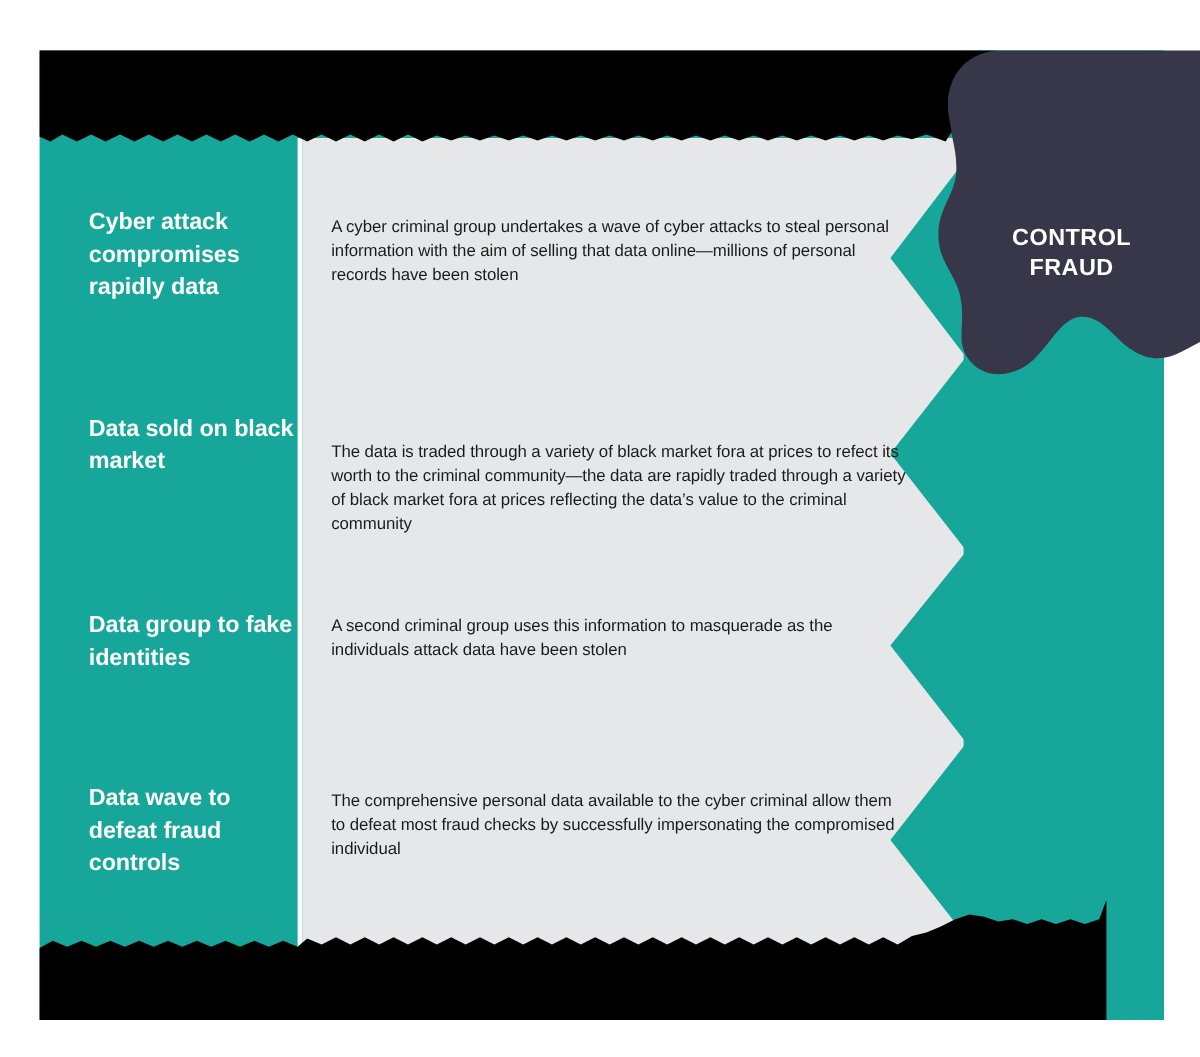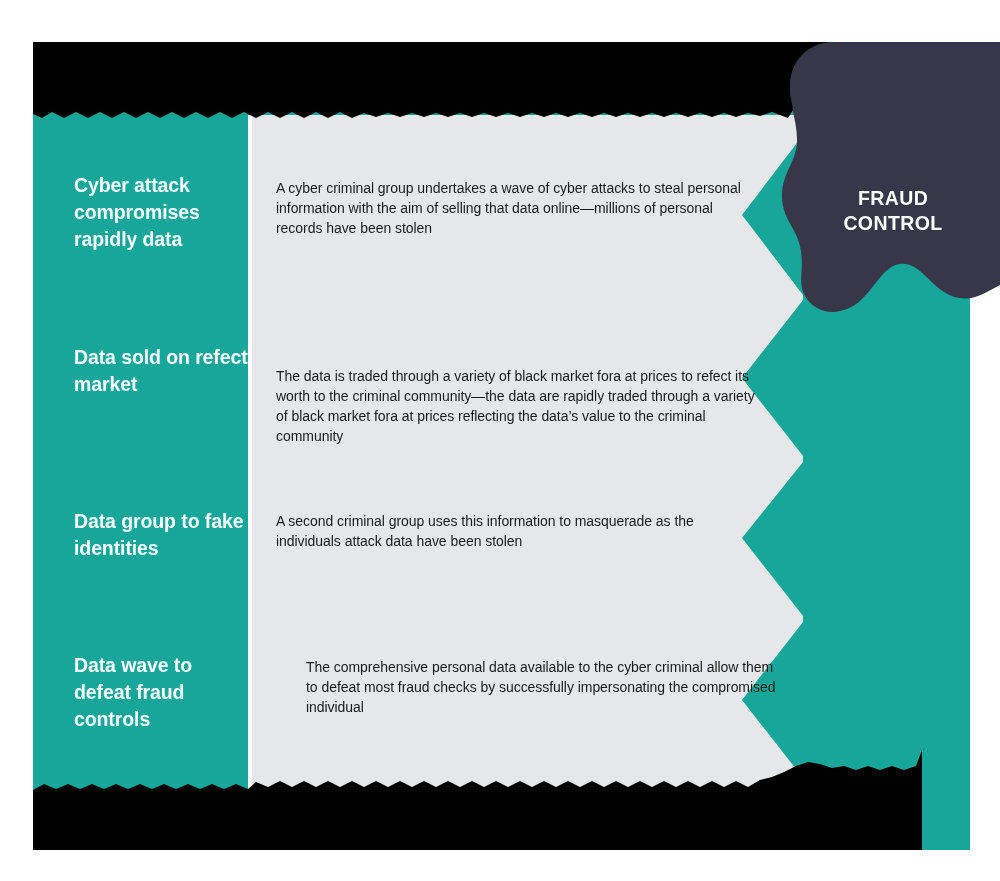--- a/index.html
+++ b/index.html
@@ -149,27 +149,27 @@
              L 880 770 L 892 766 L 904 770 L 916 766 L 922 750
              L 922 850
              L 33 850
              Z"></path>
 
   </svg>
 
   <div class="stage-title" style="top:172px;">Cyber attack compromises rapidly data</div>
   <div class="stage-body" style="top:178px;">A cyber criminal group undertakes a wave of cyber attacks to steal personal information with the aim of selling that data online—millions of personal records have been stolen</div>
 
-  <div class="stage-title" style="top:344px;">Data sold on refect market</div>
+  <div class="stage-title" style="top:344px;">Data sold on black market</div>
   <div class="stage-body" style="top:330px; width:480px;margin-top:36px;">The data is traded through a variety of black market fora at prices to refect its worth to the criminal community—the data are rapidly traded through a variety of black market fora at prices reflecting the data’s value to the criminal community</div>
 
   <div class="stage-title" style="top:508px;">Data group to fake identities</div>
   <div class="stage-body" style="top:511px; width:478px;">A second criminal group uses this information to masquerade as the individuals attack data have been stolen</div>
 
   <div class="stage-title" style="top:652px;">Data wave to defeat fraud controls</div>
-  <div class="stage-body" style="top:657px; width:470px;margin-left:30px;">The comprehensive personal data available to the cyber criminal allow them to defeat most fraud checks by successfully impersonating the compromised individual</div>
+  <div class="stage-body" style="top:657px; width:470px;">The comprehensive personal data available to the cyber criminal allow them to defeat most fraud checks by successfully impersonating the compromised individual</div>
 
   <div class="badge-label">
+    <div>CONTROL</div>
     <div>FRAUD</div>
-    <div>CONTROL</div>
   </div>
 
 </div>
 
 </body></html>

